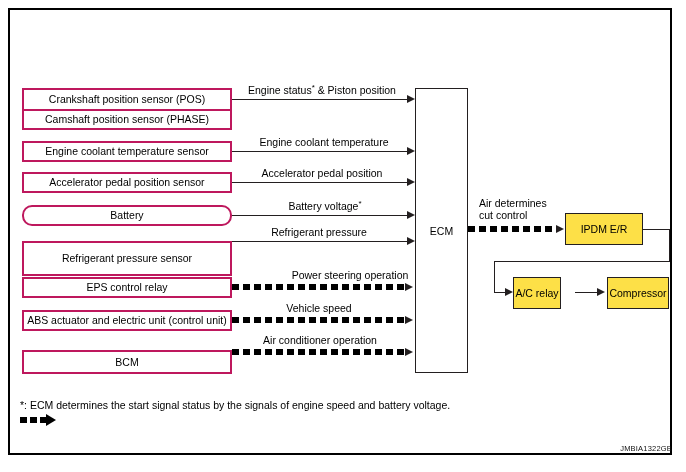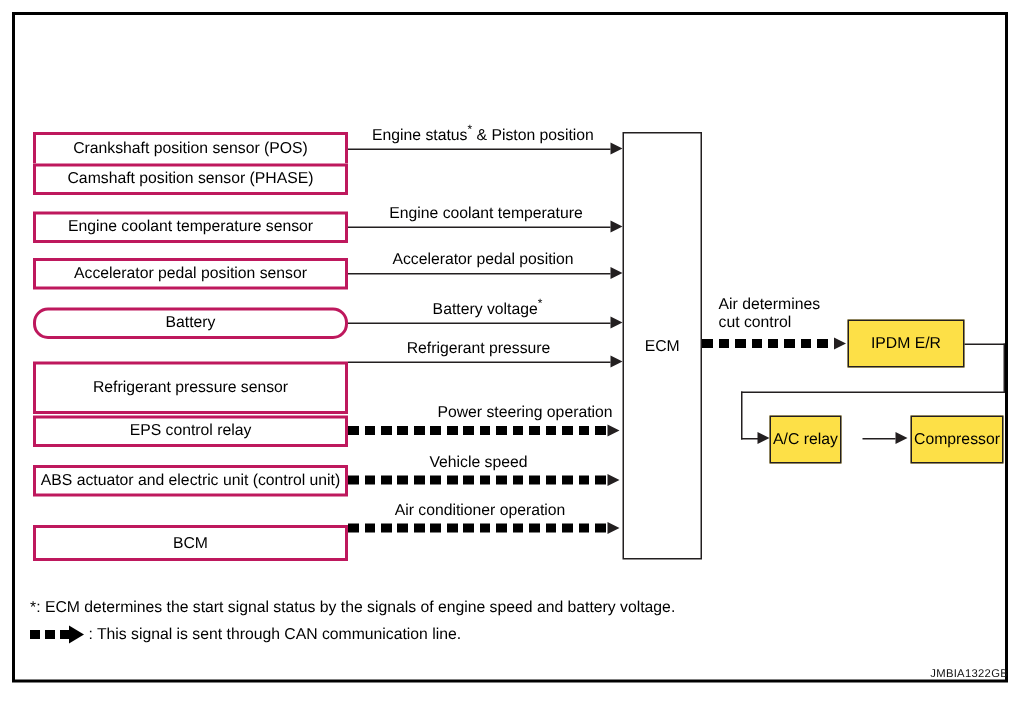--- a/index.html
+++ b/index.html
@@ -178,16 +178,15 @@
 <div class="arrowR" style="left:505px;top:288px;"></div>
 
 <div class="seg" style="left:575px;top:292px;width:22px;height:1px;"></div>
 <div class="arrowR" style="left:597px;top:288px;"></div>
 
 <div class="note" id="note1"><span>*</span><span>: ECM determines the start signal status by the signals of engine speed and battery voltage.</span></div>
 <div class="note" id="note2">
   <span id="canglyph">
       <span class="head"></span>
     </span>
-  <span class="txt">: This signal is sent through CAN communication line.</span>
 </div>
 
 <div id="figid">JMBIA1322GB</div>
 
 </body></html>

